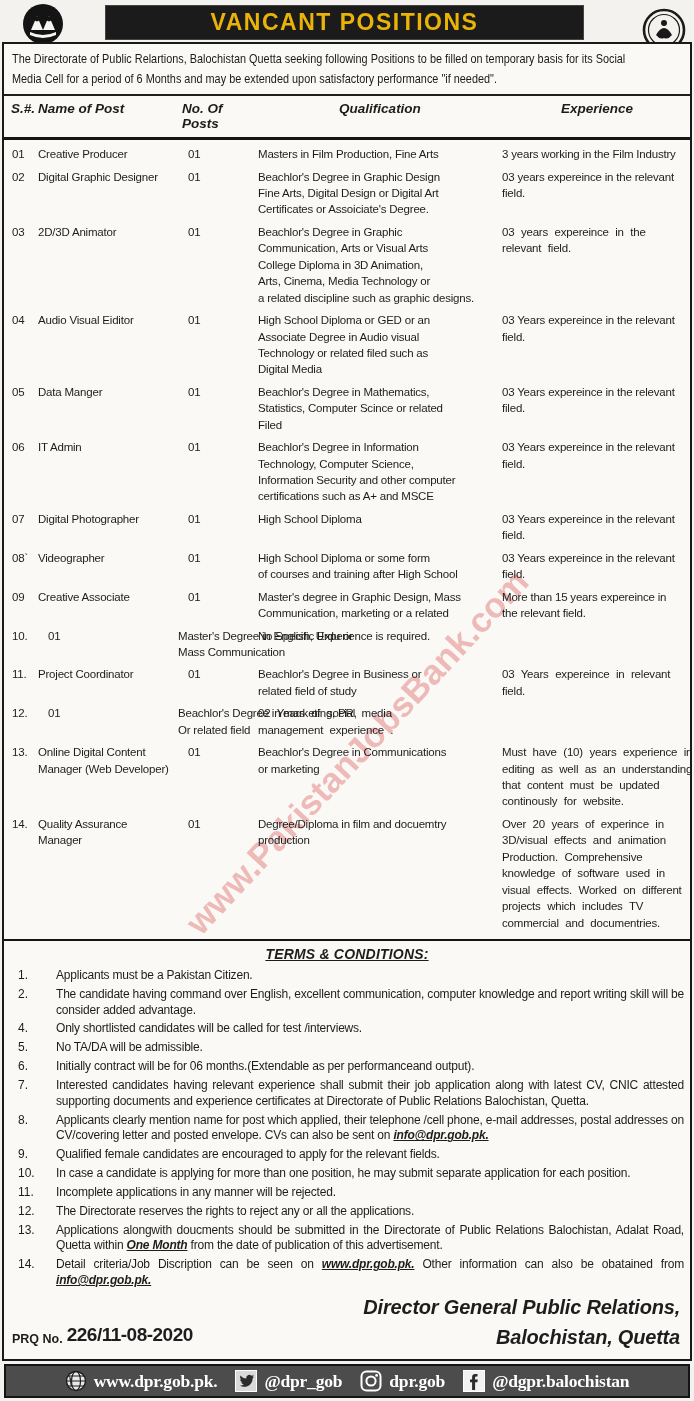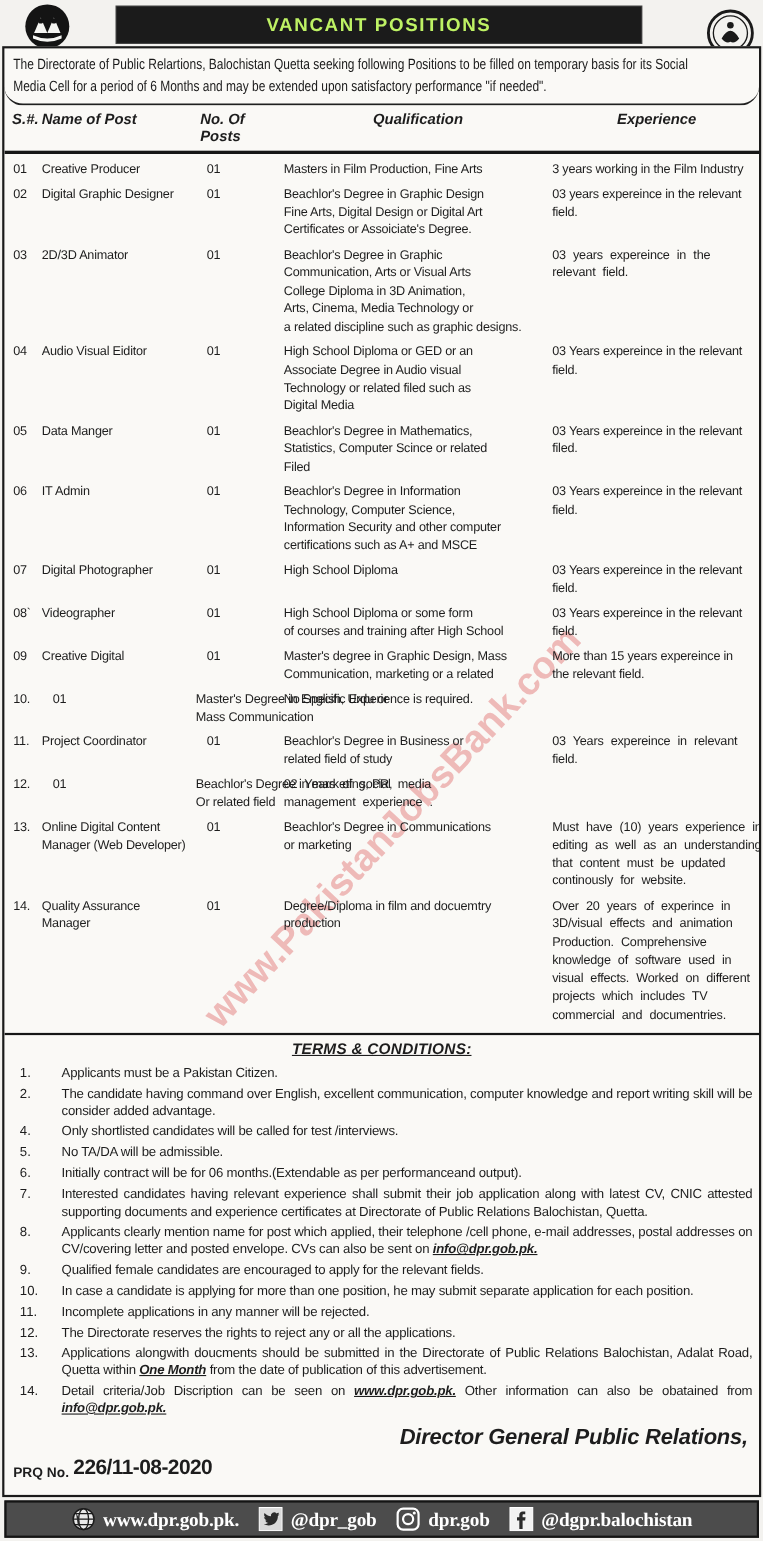--- a/index.html
+++ b/index.html
@@ -12,36 +12,36 @@
   }
 
   
   .top-row { position:relative; height:42px; flex:0 0 auto; }
   .title-bar {
     position:absolute; left:106px; top:6px; width:477px; height:33px;
     background:#1b1b1b; display:flex; align-items:center; justify-content:center;
     box-shadow:0 0 0 1px #444;
   }
   .title-bar span {
-    color:#bef264; font-weight:700; font-size:17px; letter-spacing:1.5px;
+    color:#eab308; font-weight:700; font-size:23px; letter-spacing:1.5px;
   }
   .emblem-left { position:absolute; left:17px; top:2px; width:52px; height:54px; }
   .emblem-right { position:absolute; right:7px; top:7px; width:46px; height:46px; }
 
   
   .main-box {
     position:relative; margin:0 2px; flex:1 1 auto; overflow:hidden;
     border:2px solid #1a1a1a; background:#faf9f6;
   }
   .watermark {
     position:absolute; left:88px; top:688px; width:530px; text-align:center;
     transform:rotate(-47deg); font-size:35px; font-weight:700;
     z-index:0; pointer-events:none; white-space:nowrap;
   }
-  .intro { padding:5px 7px 6px 8px; border-bottom:2px solid #1f1f1f; position:relative; z-index:1;border-radius:17px; }
+  .intro { padding:5px 7px 6px 8px; border-bottom:2px solid #1f1f1f; position:relative; z-index:1; }
   .intro .condense {
     display:block; width:124%; transform:scaleX(0.806); transform-origin:left top;
     font-size:13.5px; line-height:1.45; white-space:pre-line; color:#1a1a1a;
   }
 
   
   .grid-row { display:grid; grid-template-columns:34px 140px 80px 244px 190px; }
   .thead { padding:5px 0 6px; border-bottom:3px solid #161616; font-weight:700; font-style:italic; font-size:13.5px; position:relative; z-index:1; }
   .thead .h-sno { padding-left:7px; }
   .thead .h-posts { padding-left:4px; }
@@ -214,21 +214,21 @@
     <span class="cell c-name">Videographer</span>
     <span class="cell c-posts">01</span>
     <span class="cell c-qual">High School Diploma or some form
 of courses and training after High School</span>
     <span class="cell c-exp">03 Years expereince in the relevant
 field.</span>
   </div>
 
   <div class="grid-row">
     <span class="cell c-sno">09</span>
-    <span class="cell c-name">Creative Digital</span>
+    <span class="cell c-name">Creative Associate</span>
     <span class="cell c-posts">01</span>
     <span class="cell c-qual">Master's degree in Graphic Design, Mass
 Communication, marketing or a related</span>
     <span class="cell c-exp">More than 15 years expereince in
 the relevant field.</span>
   </div>
 
   <div class="grid-row">
     <span class="cell c-sno">10.</span>
     <span class="cell c-posts">01</span>
@@ -355,20 +355,21 @@
 
   <div class="term-item">
     <span class="term-num">14.</span>
     <span class="term-text"><span>Detail criteria/Job Discription can be seen on </span><span class="term-link">www.dpr.gob.pk.</span><span> Other information can also be obatained from </span><span class="term-link">info@dpr.gob.pk.</span></span>
   </div>
 </div>
 
   <div class="sig-row">
     <div class="signature">
       <div>Director General Public Relations,</div>
+      <div>Balochistan, Quetta</div>
     </div>
     <div class="prq">
       <span class="prq-label">PRQ No.</span>
       <span class="prq-value">226/11-08-2020</span>
     </div>
   </div>
 </div>
 
 <div class="footer-bar">
   <span class="footer-item">

